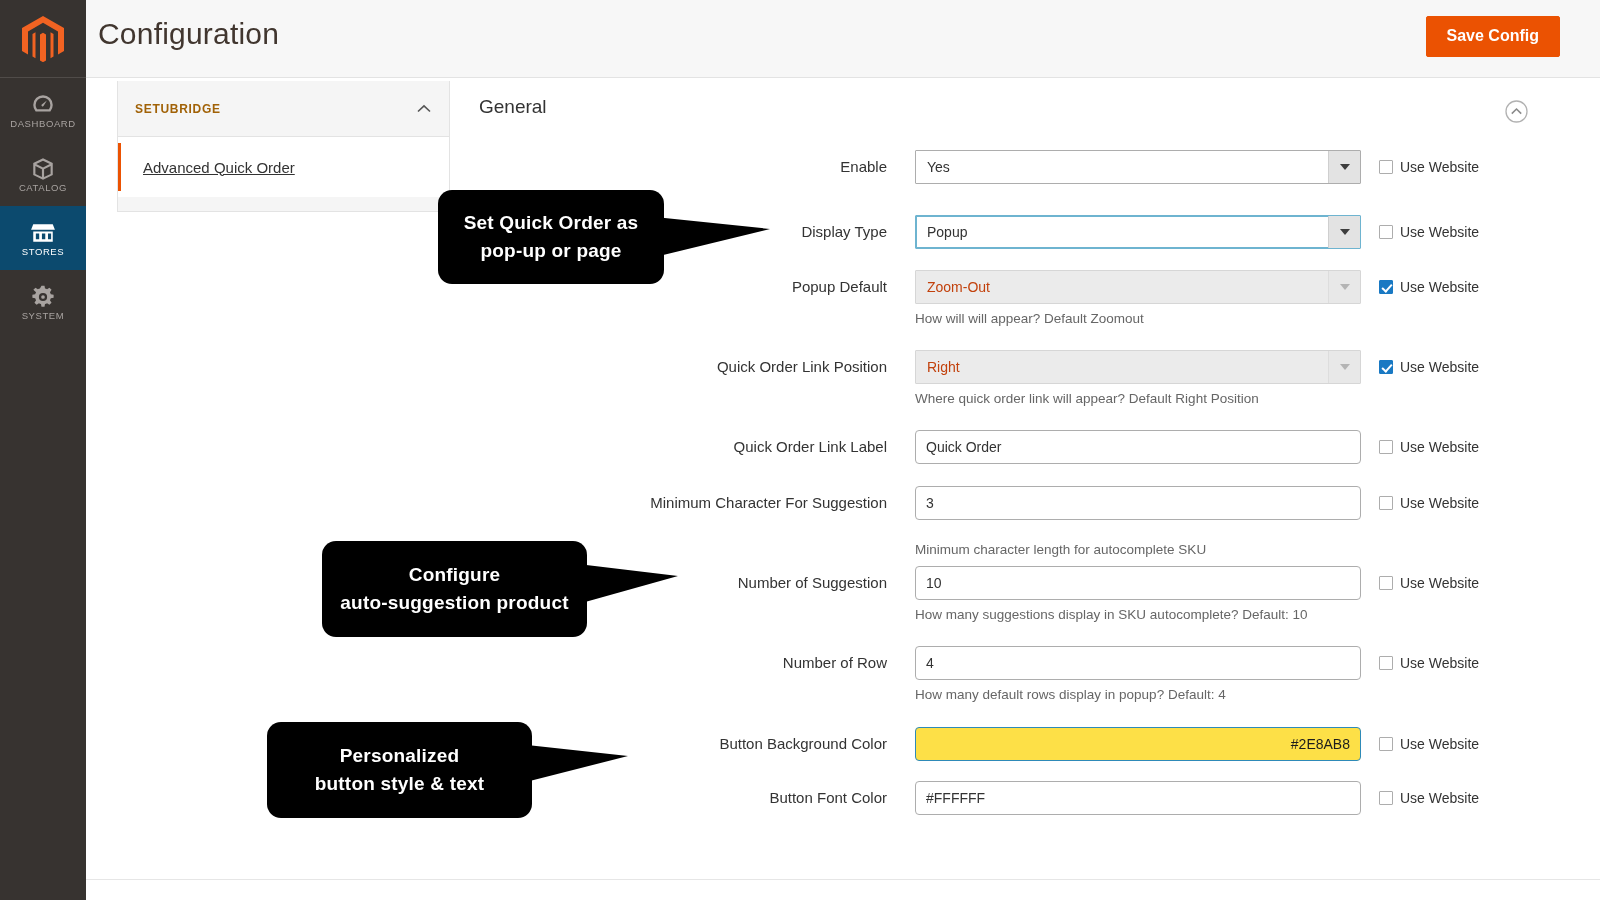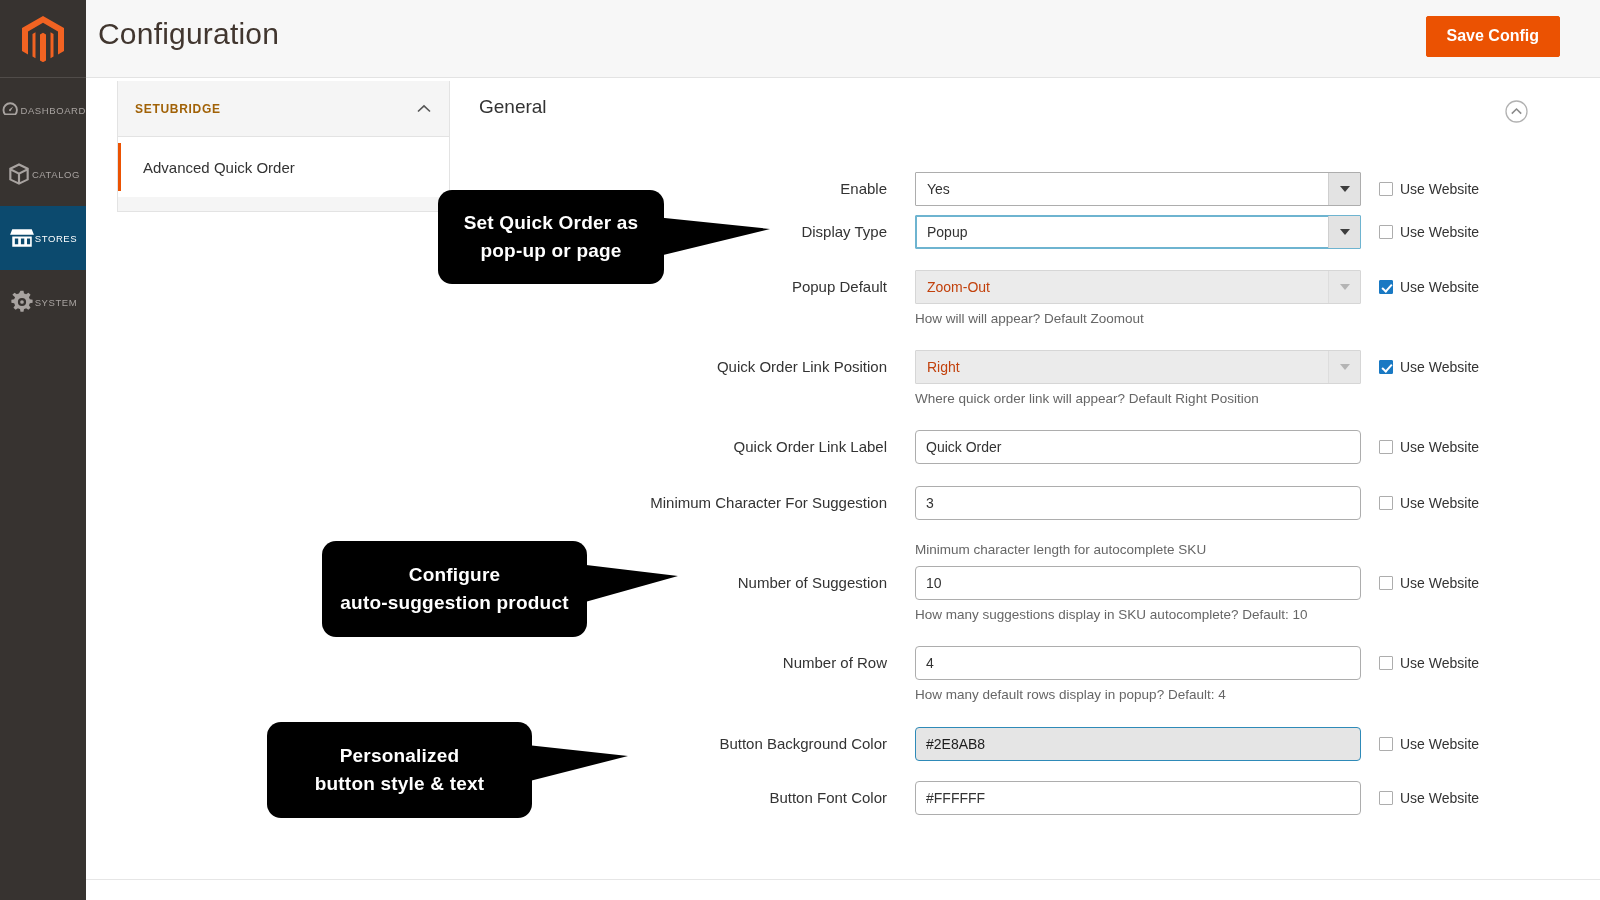--- a/index.html
+++ b/index.html
@@ -18,21 +18,21 @@
     background: #373330;
   }
   #logo-wrap {
     height: 78px;
     display: flex; align-items: center; justify-content: center;
     border-bottom: 1px solid #504c49;
   }
   .magento-logo { width: 42px; height: 46px; display: block; }
   .nav-item {
     height: 64px;
-    display: flex; flex-direction: row;
+    display: flex; flex-direction: column;
     align-items: center; justify-content: center;
     cursor: pointer;
   }
   .nav-item.active { background: #0c4a6e; }
   .nav-label {
     font-size: 9.5px;
     letter-spacing: .6px;
     color: #a8a3a0;
   }
   .nav-item.active .nav-label { color: #ffffff; }
@@ -104,21 +104,21 @@
     display: flex; align-items: center;
     padding-left: 25px;
     background: #ffffff;
     cursor: pointer;
   }
   #tree-item-advanced-quick-order::before {
     content: "";
     position: absolute; left: 0; top: 6px; bottom: 6px;
     width: 3px; background: #eb5202;
   }
-  #tree-item-label { font-size: 15px; color: #333333; }
+  #tree-item-label { font-size: 15px; color: #333333; text-decoration: underline; }
   #tree-footer { height: 14px; background: #f5f5f5; }
 
   
   #form-panel {
     position: absolute; left: 393px; top: 0;
     width: 1090px;
   }
   #section-header-row {
     position: relative;
     height: 64px;
@@ -186,23 +186,24 @@
   .select-box.disabled .select-arrow-cell { background: #e8e8e8; border-left-color: #dddddd; }
   .caret {
     width: 0; height: 0;
     border-left: 5px solid transparent;
     border-right: 5px solid transparent;
     border-top: 6px solid #3d3d3d;
   }
   .select-box.disabled .caret { border-top-color: #b4b4b4; }
 
   .input-box.color-filled {
-    background: #e5e5e5;
+    background: #fde047;
     border-color: #2E8AB8;
     color: #1d1d1d;
+    text-align: right;
   }
 
   .field-note {
     position: absolute;
     left: 436px;
     font-size: 13.5px; color: #666666;
   }
 
   .use-website {
     position: absolute;
@@ -319,21 +320,21 @@
   <div id="form-panel">
 
     <div id="section-header-row">
       <div id="section-title">General</div>
       <svg id="section-collapse-icon" viewBox="0 0 23 23">
         <circle cx="11.5" cy="11.5" r="10.5"></circle>
         <path d="M6.8 13.6 11.5 9l4.7 4.6"></path>
       </svg>
     </div>
 
-    <div class="field-row" style="top:94px">
+    <div class="field-row" style="top:72px">
       <div class="field-label">Enable</div>
       <div class="field-control">
         <div class="select-box">
           <span class="select-text">Yes</span>
           <span class="select-arrow-cell">
               <i class="caret"></i>
             </span>
         </div>
       </div>
       <div class="use-website" style="top:9px">

